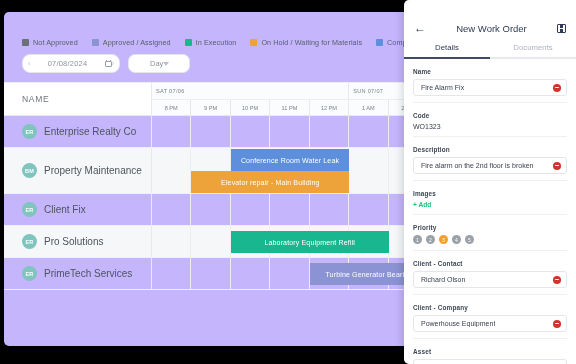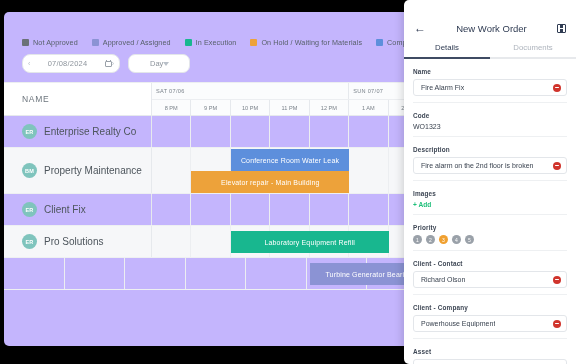--- a/index.html
+++ b/index.html
@@ -292,20 +292,24 @@
               <div class="slot"></div>
               <div class="slot"></div>
               <div class="slot"></div>
               <div class="slot"></div>
               <div class="slot"></div>
               <div class="slot"></div>
               <div class="slot"></div>
             </div>
           </div>
           <div class="grid-row" style="height: 32px;">
+            <div class="row-name">
+              <span class="avatar">ER</span>
+              <span class="row-label">PrimeTech Services</span>
+            </div>
             <div class="row-slots">
               <div class="slot"></div>
               <div class="slot"></div>
               <div class="slot"></div>
               <div class="slot"></div>
               <div class="slot"></div>
               <div class="slot"></div>
               <div class="slot"></div>
             </div>
           </div>

